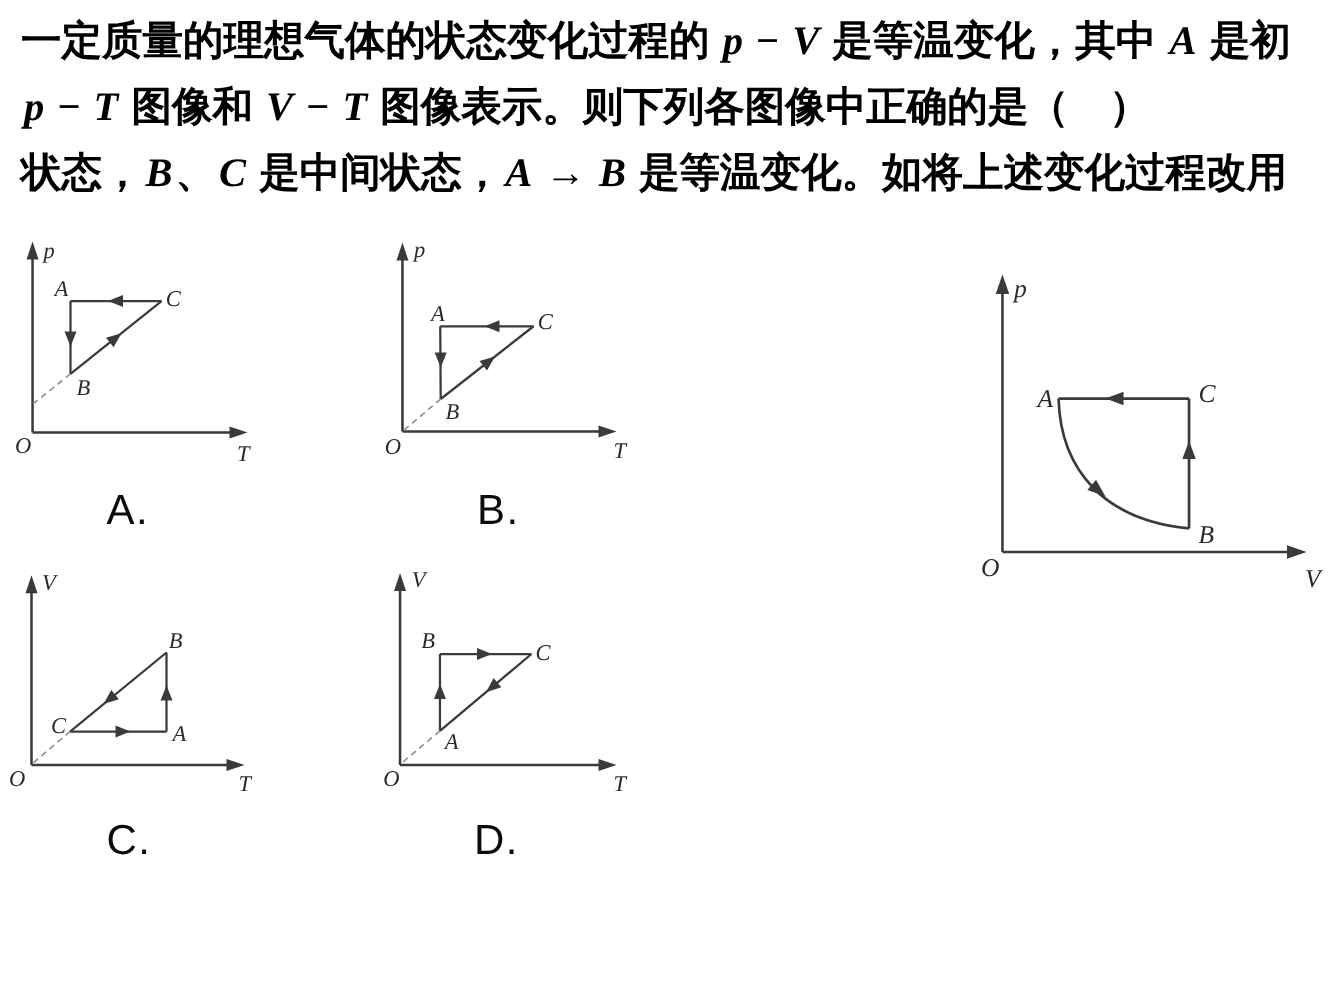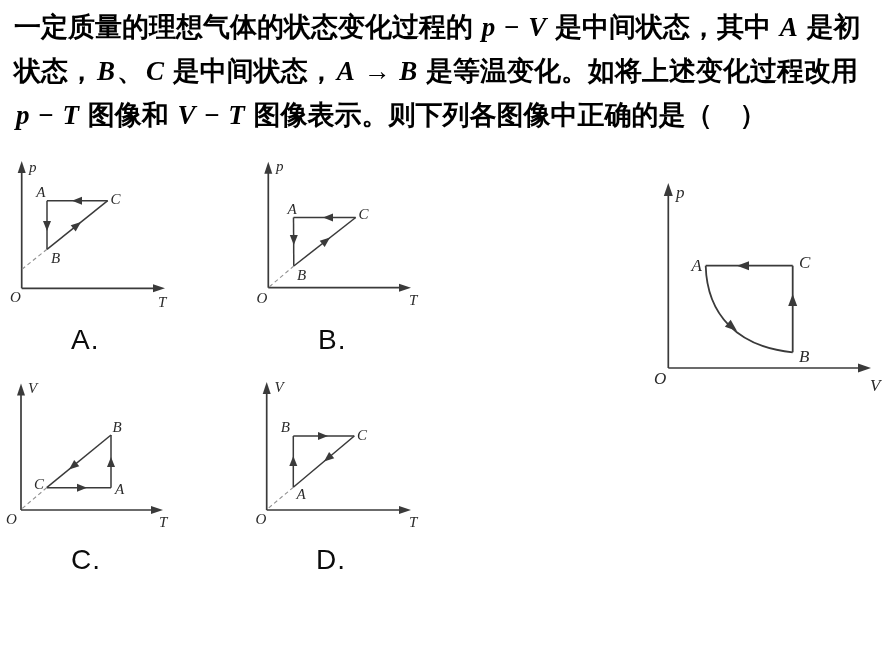--- a/index.html
+++ b/index.html
@@ -35,23 +35,23 @@
     position:absolute; font-family:"Liberation Sans", sans-serif;
     font-size:28px; color:#0b0b0b; letter-spacing:1px;
   }
 </style>
 </head>
 <body>
 
 <div class="page">
 
   <div class="question">
-      <div class="q-line"><span>一定质量的理想气体的状态变化过程的 </span><span class="math">p</span><span> − </span><span class="math">V</span><span> 是中间状态，其中 </span><span class="math">A</span><span> 是初</span></div>
+      <div class="q-line"><span>一定质量的理想气体的状态变化过程的 </span><span class="math">p</span><span> − </span><span class="math">V</span><span> 是等温变化，其中 </span><span class="math">A</span><span> 是初</span></div>
+      <div class="q-line"><span class="math">p</span><span> − </span><span class="math">T</span><span> 图像和 </span><span class="math">V</span><span> − </span><span class="math">T</span><span> 图像表示。则下列各图像中正确的是（　）</span></div>
       <div class="q-line"><span>状态，</span><span class="math">B</span><span>、</span><span class="math">C</span><span> 是中间状态，</span><span class="math">A</span><span> → </span><span class="math">B</span><span> 是等温变化。如将上述变化过程改用</span></div>
-      <div class="q-line"><span class="math">p</span><span> − </span><span class="math">T</span><span> 图像和 </span><span class="math">V</span><span> − </span><span class="math">T</span><span> 图像表示。则下列各图像中正确的是（　）</span></div>
     </div>
 
   <div class="fig" style="left:8px; top:152px;">
     <svg width="175" height="162" viewBox="0 0 175 162">
       <line class="ax" x1="13.7" y1="136.3" x2="13.7" y2="13"></line>
       <polygon points="0,0 -12,4 -12,-4" transform="translate(13.7,9) rotate(-90)"></polygon>
       <line class="ax" x1="13.7" y1="136.3" x2="152" y2="136.3"></line>
       <polygon points="0,0 -12,4 -12,-4" transform="translate(157,136.3)"></polygon>
       <text x="21" y="20">p</text>
       <text x="150" y="155">T</text>

